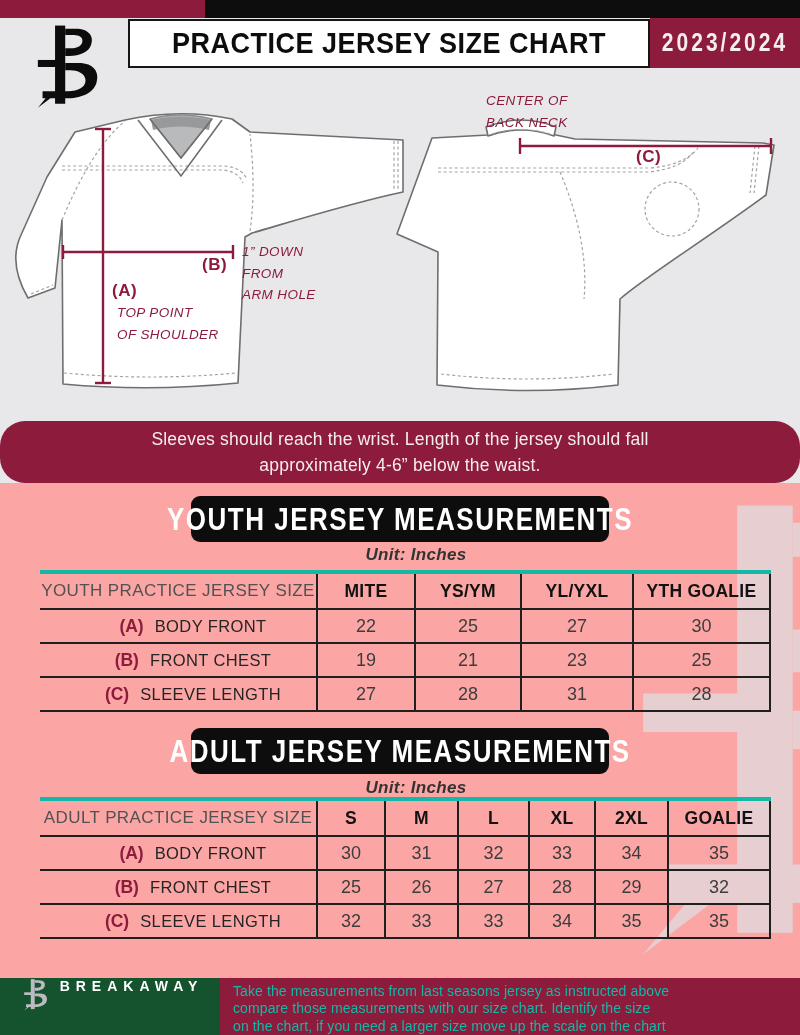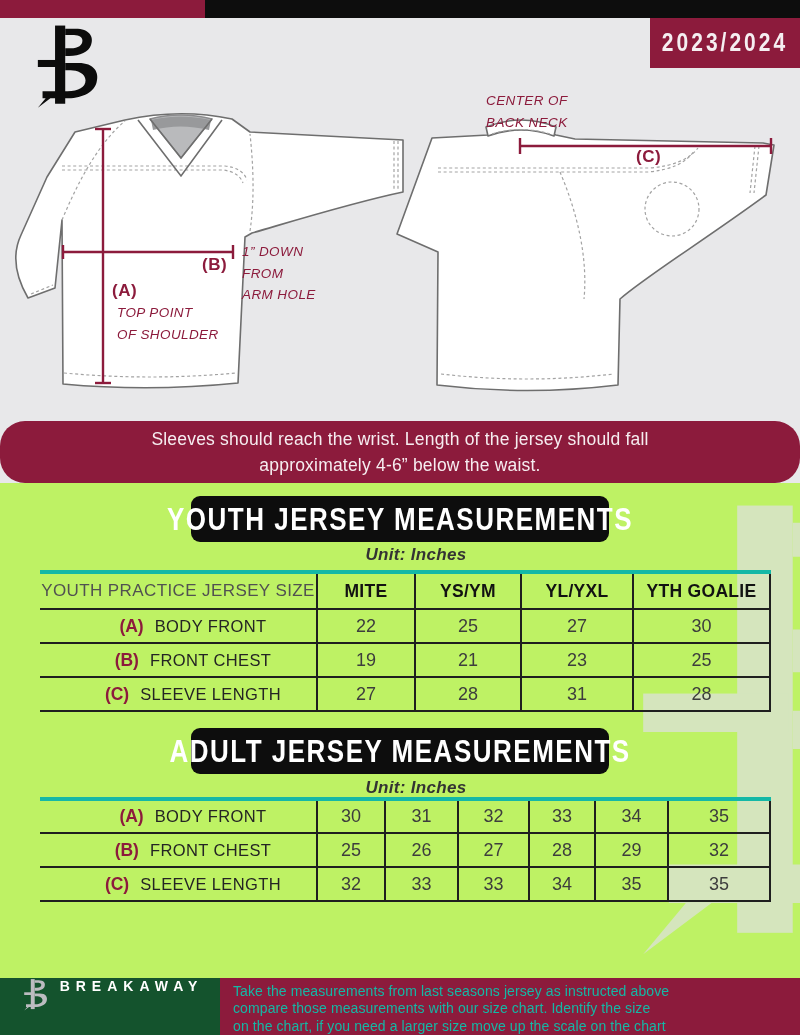--- a/index.html
+++ b/index.html
@@ -36,21 +36,21 @@
   .diag-label { position:absolute; color:#8c1b3c; }
   .diag-marker { font-size:17px; font-weight:800; letter-spacing:0.5px; }
   .diag-note { font-size:13.5px; font-style:italic; font-weight:500; letter-spacing:0.4px; line-height:1.6; }
   
   .notice {
     position:absolute; left:0; top:421px; width:800px; height:62px; background:#8c1b3c;
     display:flex; flex-direction:column; align-items:center; justify-content:center;
     color:#f6edf0; font-size:17.5px; font-weight:300; line-height:1.5; letter-spacing:0.2px;border-radius:25px;
   }
   
-  .lower { position:absolute; left:0; top:483px; width:800px; height:499px; background:#bef264; }
+  .lower { position:absolute; left:0; top:483px; width:800px; height:499px; background:#fca5a5; }
   .watermark { position:absolute; left:562px; top:14px; width:470px; height:470px; opacity:0.7; }
   .section-banner {
     position:absolute; left:191px; width:418px; height:46px; background:#0d0d0d; border-radius:9px;
     display:flex; align-items:center; justify-content:center;
   }
   .section-banner span {
     display:inline-block; color:#ffffff; font-size:26px; font-weight:800;
     letter-spacing:1.5px; transform:scaleY(1.22); white-space:nowrap;
   }
   .unit-label {
@@ -101,20 +101,23 @@
       <symbol id="logo-b" viewBox="0 0 100 110">
         <rect x="36" y="2" width="13" height="100"></rect>
         <rect x="14" y="46" width="34" height="9"></rect>
         <path d="M49,6 L62,6 C80,6 86,16 82,27 C79,36 68,41 54,41 L49,41 L49,31 L56,31 C66,31 71,27 71,21 C71,15 64,14 58,14 L49,14 Z"></path>
         <path d="M49,50 L66,50 C86,50 93,62 89,75 C85,89 68,95 50,95 L30,95 L14,107 L24,95 L20,95 L20,86 L52,86 C66,86 75,81 75,72 C75,63 64,59 56,59 L49,59 Z"></path>
       </symbol>
     </defs>
     <use href="#logo-b" fill="#0c0c0c"></use>
   </svg>
 
+  <div class="title-box">
+    <span class="title-text">PRACTICE JERSEY SIZE CHART</span>
+  </div>
   <div class="season-box">
     <span class="season-text">2023/2024</span>
   </div>
 
   <svg class="diagram-svg" viewBox="0 0 800 404">
 
     <g stroke="#6e6e6e" stroke-width="1.6" fill="#ffffff" stroke-linejoin="round">
       <path d="M75,115 L125,103 Q180,91 232,102 L250,115 L403,123 L403,175
                C355,185 300,202 252,216 L245,220 L238,366
                Q150,375 63,367 L62,203 L55,271 L28,281
@@ -256,20 +259,29 @@
       <colgroup>
         <col style="width:277px">
           <col style="width:68px">
           <col style="width:73px">
           <col style="width:71px">
         <col style="width:66px">
           <col style="width:73px">
           <col style="width:102px">
       </colgroup>
       <tbody>
+          <tr class="hdr">
+        <th class="corner-cell">ADULT PRACTICE JERSEY SIZE</th>
+        <th class="size-col">S</th>
+        <th class="size-col">M</th>
+        <th class="size-col">L</th>
+        <th class="size-col">XL</th>
+        <th class="size-col">2XL</th>
+        <th class="size-col">GOALIE</th>
+      </tr>
       <tr class="data">
         <td class="label-cell">
           <span class="row-key">(A)</span><span class="row-label">BODY FRONT</span>
         </td>
         <td class="val-cell">30</td>
         <td class="val-cell">31</td>
         <td class="val-cell">32</td>
         <td class="val-cell">33</td>
         <td class="val-cell">34</td>
         <td class="val-cell">35</td>

